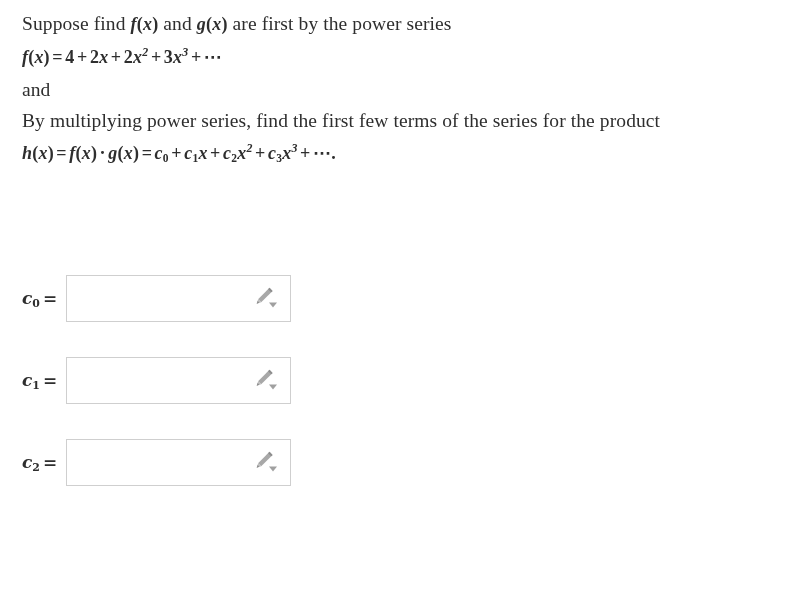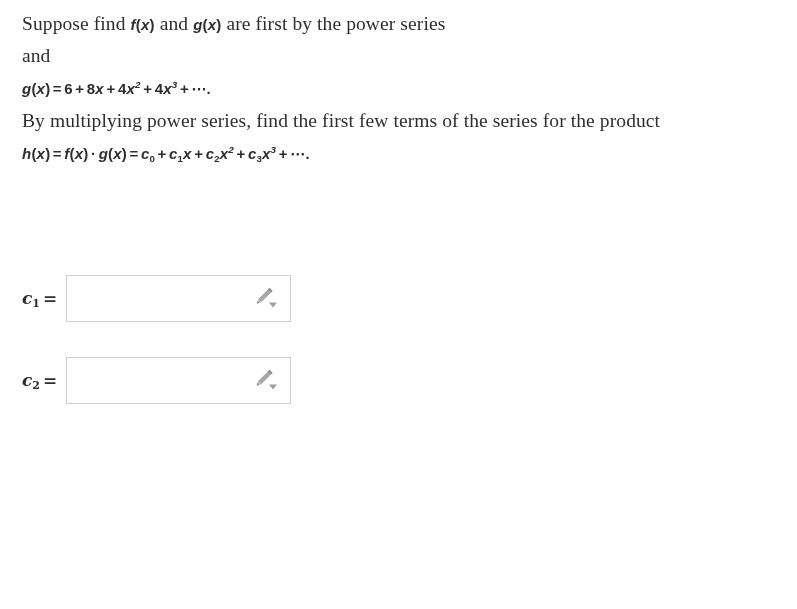--- a/index.html
+++ b/index.html
@@ -34,23 +34,23 @@
   .pline {
     font-size: 19.5px;
     line-height: 31px;
     white-space: nowrap;
     color: #2e2e2e;
     letter-spacing: 0.1px;
   }
 
   
   .mth {
-    font-family: Liberation Sans, sans-serif;
-    font-weight: 700;
-    font-size: 15px;
+    font-family: Liberation Serif, serif;
+    font-weight: 700;
+    font-size: 18px;
     letter-spacing: 0.2px;
   }
   .mth .v { font-style: italic; }
   .mth .op { font-weight: 700; padding: 0 2.5px; }
   .mth sup {
     font-size: 0.66em;
     vertical-align: super;
     line-height: 0;
     font-style: italic;
     font-weight: 700;
@@ -143,37 +143,57 @@
 <body>
 
 <div id="page">
 
   <div class="prompt">
 
     <div class="pline">
       <span>Suppose find </span><span class="mth"><span class="v">f</span>(<span class="v">x</span>)</span><span> and </span><span class="mth"><span class="v">g</span>(<span class="v">x</span>)</span><span> are first by the power series</span>
     </div>
 
+    <div class="pline dline">
+      <span class="mth"><span class="v">f</span>(<span class="v">x</span>)<span class="op">=</span>4<span class="op">+</span>2<span class="v">x</span><span class="op">+</span>2<span class="v">x</span><sup>2</sup><span class="op">+</span>3<span class="v">x</span><sup>3</sup><span class="op">+</span>⋯</span>
+    </div>
 
     <div class="pline">and</div>
 
-    <div class="pline dline">
-      <span class="mth"><span class="v">g</span>(<span class="v">x</span>)<span class="op">=</span>6<span class="op">+</span>8<span class="v">x</span><span class="op">+</span>4<span class="v">x</span><sup>2</sup><span class="op">+</span>4<span class="v">x</span><sup>3</sup><span class="op">+</span>⋯.</span>
-    </div>
 
     <div class="pline">By multiplying power series, find the first few terms of the series for the product</div>
 
     <div class="pline dline">
       <span class="mth"><span class="v">h</span>(<span class="v">x</span>)<span class="op">=</span><span class="v">f</span>(<span class="v">x</span>)<span class="op">·</span><span class="v">g</span>(<span class="v">x</span>)<span class="op">=</span><span class="v">c</span><sub>0</sub><span class="op">+</span><span class="v">c</span><sub>1</sub><span class="v">x</span><span class="op">+</span><span class="v">c</span><sub>2</sub><span class="v">x</span><sup>2</sup><span class="op">+</span><span class="v">c</span><sub>3</sub><span class="v">x</span><sup>3</sup><span class="op">+</span>⋯.</span>
     </div>
 
   </div>
 
   <div id="answers">
 
+    <div class="ansrow">
+      <div class="anslabel"><span class="v">c</span><sub>0</sub><span class="eq">=</span></div>
+      <div class="ansbox">
+        <input class="ansinput" type="text" placeholder="" style="">
+        <span class="mathtool">
+          <svg width="30" height="28" viewBox="0 0 30 28" xmlns="http://www.w3.org/2000/svg">
+            <g transform="translate(1,1)">
+
+              <polygon points="14.5,0.8 17.6,3.9 6.2,15.3 3.1,12.2" fill="#a8a8a8"></polygon>
+              <polygon points="14.5,0.8 17.6,3.9 16.2,5.3 13.1,2.2" fill="#8d8d8d"></polygon>
+
+              <polygon points="3.1,12.2 6.2,15.3 1.6,16.8" fill="#bdbdbd"></polygon>
+              <polygon points="1.6,16.8 2.6,14.0 4.4,15.8" fill="#8d8d8d"></polygon>
+
+              <polygon points="14.0,15.5 22.0,15.5 18.0,20.5" fill="#a0a0a0"></polygon>
+            </g>
+          </svg>
+        </span>
+      </div>
+    </div>
 
     <div class="ansrow">
       <div class="anslabel"><span class="v">c</span><sub>1</sub><span class="eq">=</span></div>
       <div class="ansbox">
         <input class="ansinput" type="text" placeholder="" style="">
         <span class="mathtool">
           <svg width="30" height="28" viewBox="0 0 30 28" xmlns="http://www.w3.org/2000/svg">
             <g transform="translate(1,1)">
               <polygon points="14.5,0.8 17.6,3.9 6.2,15.3 3.1,12.2" fill="#a8a8a8"></polygon>
               <polygon points="14.5,0.8 17.6,3.9 16.2,5.3 13.1,2.2" fill="#8d8d8d"></polygon>

